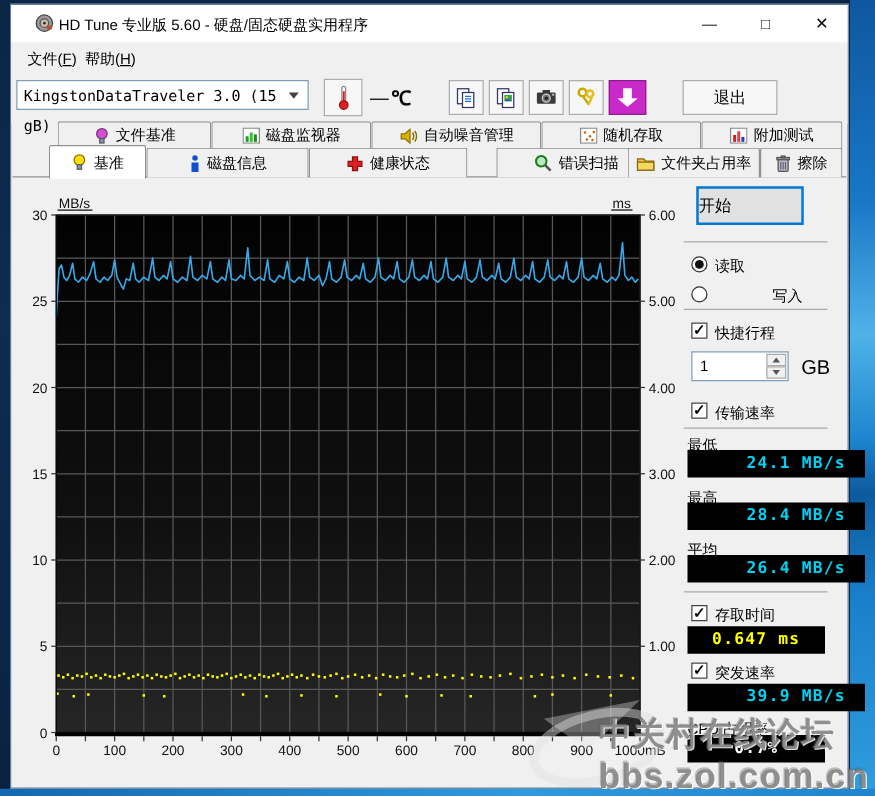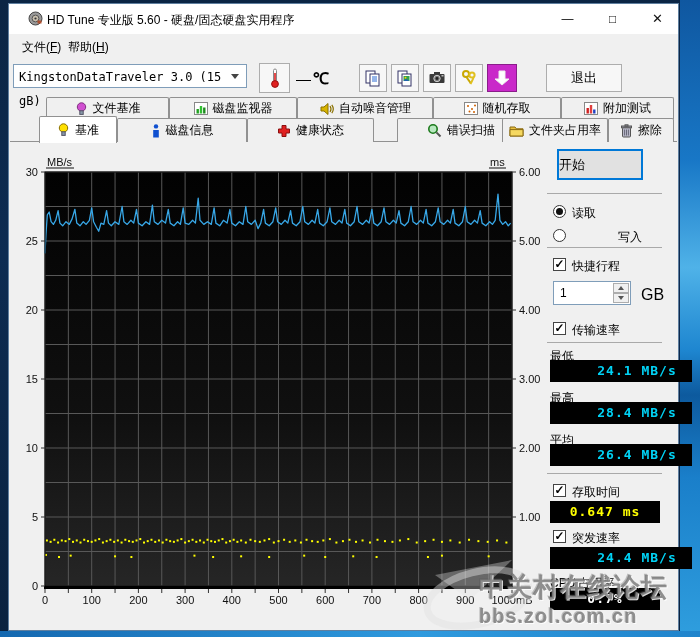--- a/index.html
+++ b/index.html
@@ -51,21 +51,21 @@
   .cyan{color:#00d2f5;padding-left:32px;} .yellow{color:#ffff00;} .white{color:#ffffff;}
   #spinbox{left:544px;top:277px;width:78px;height:24px;background:#fff;border:1px solid #7f9db9;box-sizing:border-box;}
   #spin-value{position:absolute;left:6px;top:4px;font-size:12px;color:#000;}
   .spinbtn{position:absolute;right:1px;width:16px;height:10px;background:#f0f0f0;border:1px solid #adadad;
      box-sizing:border-box;display:flex;align-items:center;justify-content:center;}
   .spinbtn .tri{width:0;height:0;}
   
   #watermark{left:479px;top:570px;z-index:9;pointer-events:none;color:rgba(125,125,125,0.85);
      text-shadow:1px 1px 0 rgba(255,255,255,0.85), -1px -1px 0 rgba(90,90,90,0.35);}
   #wm1{font-size:26px;font-weight:bold;letter-spacing:1px;white-space:nowrap;}
-  #wm2{font-size:20px;font-weight:bold;letter-spacing:1px;white-space:nowrap;}
+  #wm2{font-size:28px;font-weight:bold;letter-spacing:1px;white-space:nowrap;}
   svg{display:block;}
   #chart-svg{position:absolute;left:0;top:0;z-index:1;pointer-events:none;}
   #wm-swoosh{position:absolute;left:0;top:0;z-index:8;pointer-events:none;}
 </style>
 </head>
 <body>
 
 <div id="screen">
   <div id="desk-right"></div>
   <div id="desk-bottom"></div>
@@ -308,21 +308,21 @@
     <span class="plabel" style="left:541px;top:428px;">平均</span>
     <div class="vbox cyan" style="left:541px;top:440px;">26.4 MB/s</div>
     <div class="abs sep" style="left:538px;top:469px;width:115px;"></div>
 
     <span class="cb checked" style="left:544px;top:480px;">✓</span>
     <span class="plabel" style="left:563px;top:480px;">存取时间</span>
     <div class="vbox yellow" style="left:541px;top:497px;">0.647 ms</div>
 
     <span class="cb checked" style="left:544px;top:526px;">✓</span>
     <span class="plabel" style="left:563px;top:526px;">突发速率</span>
-    <div class="vbox cyan" style="left:541px;top:543px;">24.4 MB/s</div>
+    <div class="vbox cyan" style="left:541px;top:543px;">39.9 MB/s</div>
 
     <span class="plabel" style="left:541px;top:571px;">CPU 占用率</span>
     <div class="vbox white" style="left:541px;top:584px;">0.7%</div>
   </div>
 
   <svg id="chart-svg" width="700" height="637">
       <linearGradient id="plotbg" x1="0" y1="0" x2="0" y2="1">
         <stop offset="0" stop-color="#020202"></stop>
         <stop offset="0.6" stop-color="#101010"></stop>
         <stop offset="1" stop-color="#262626"></stop>

